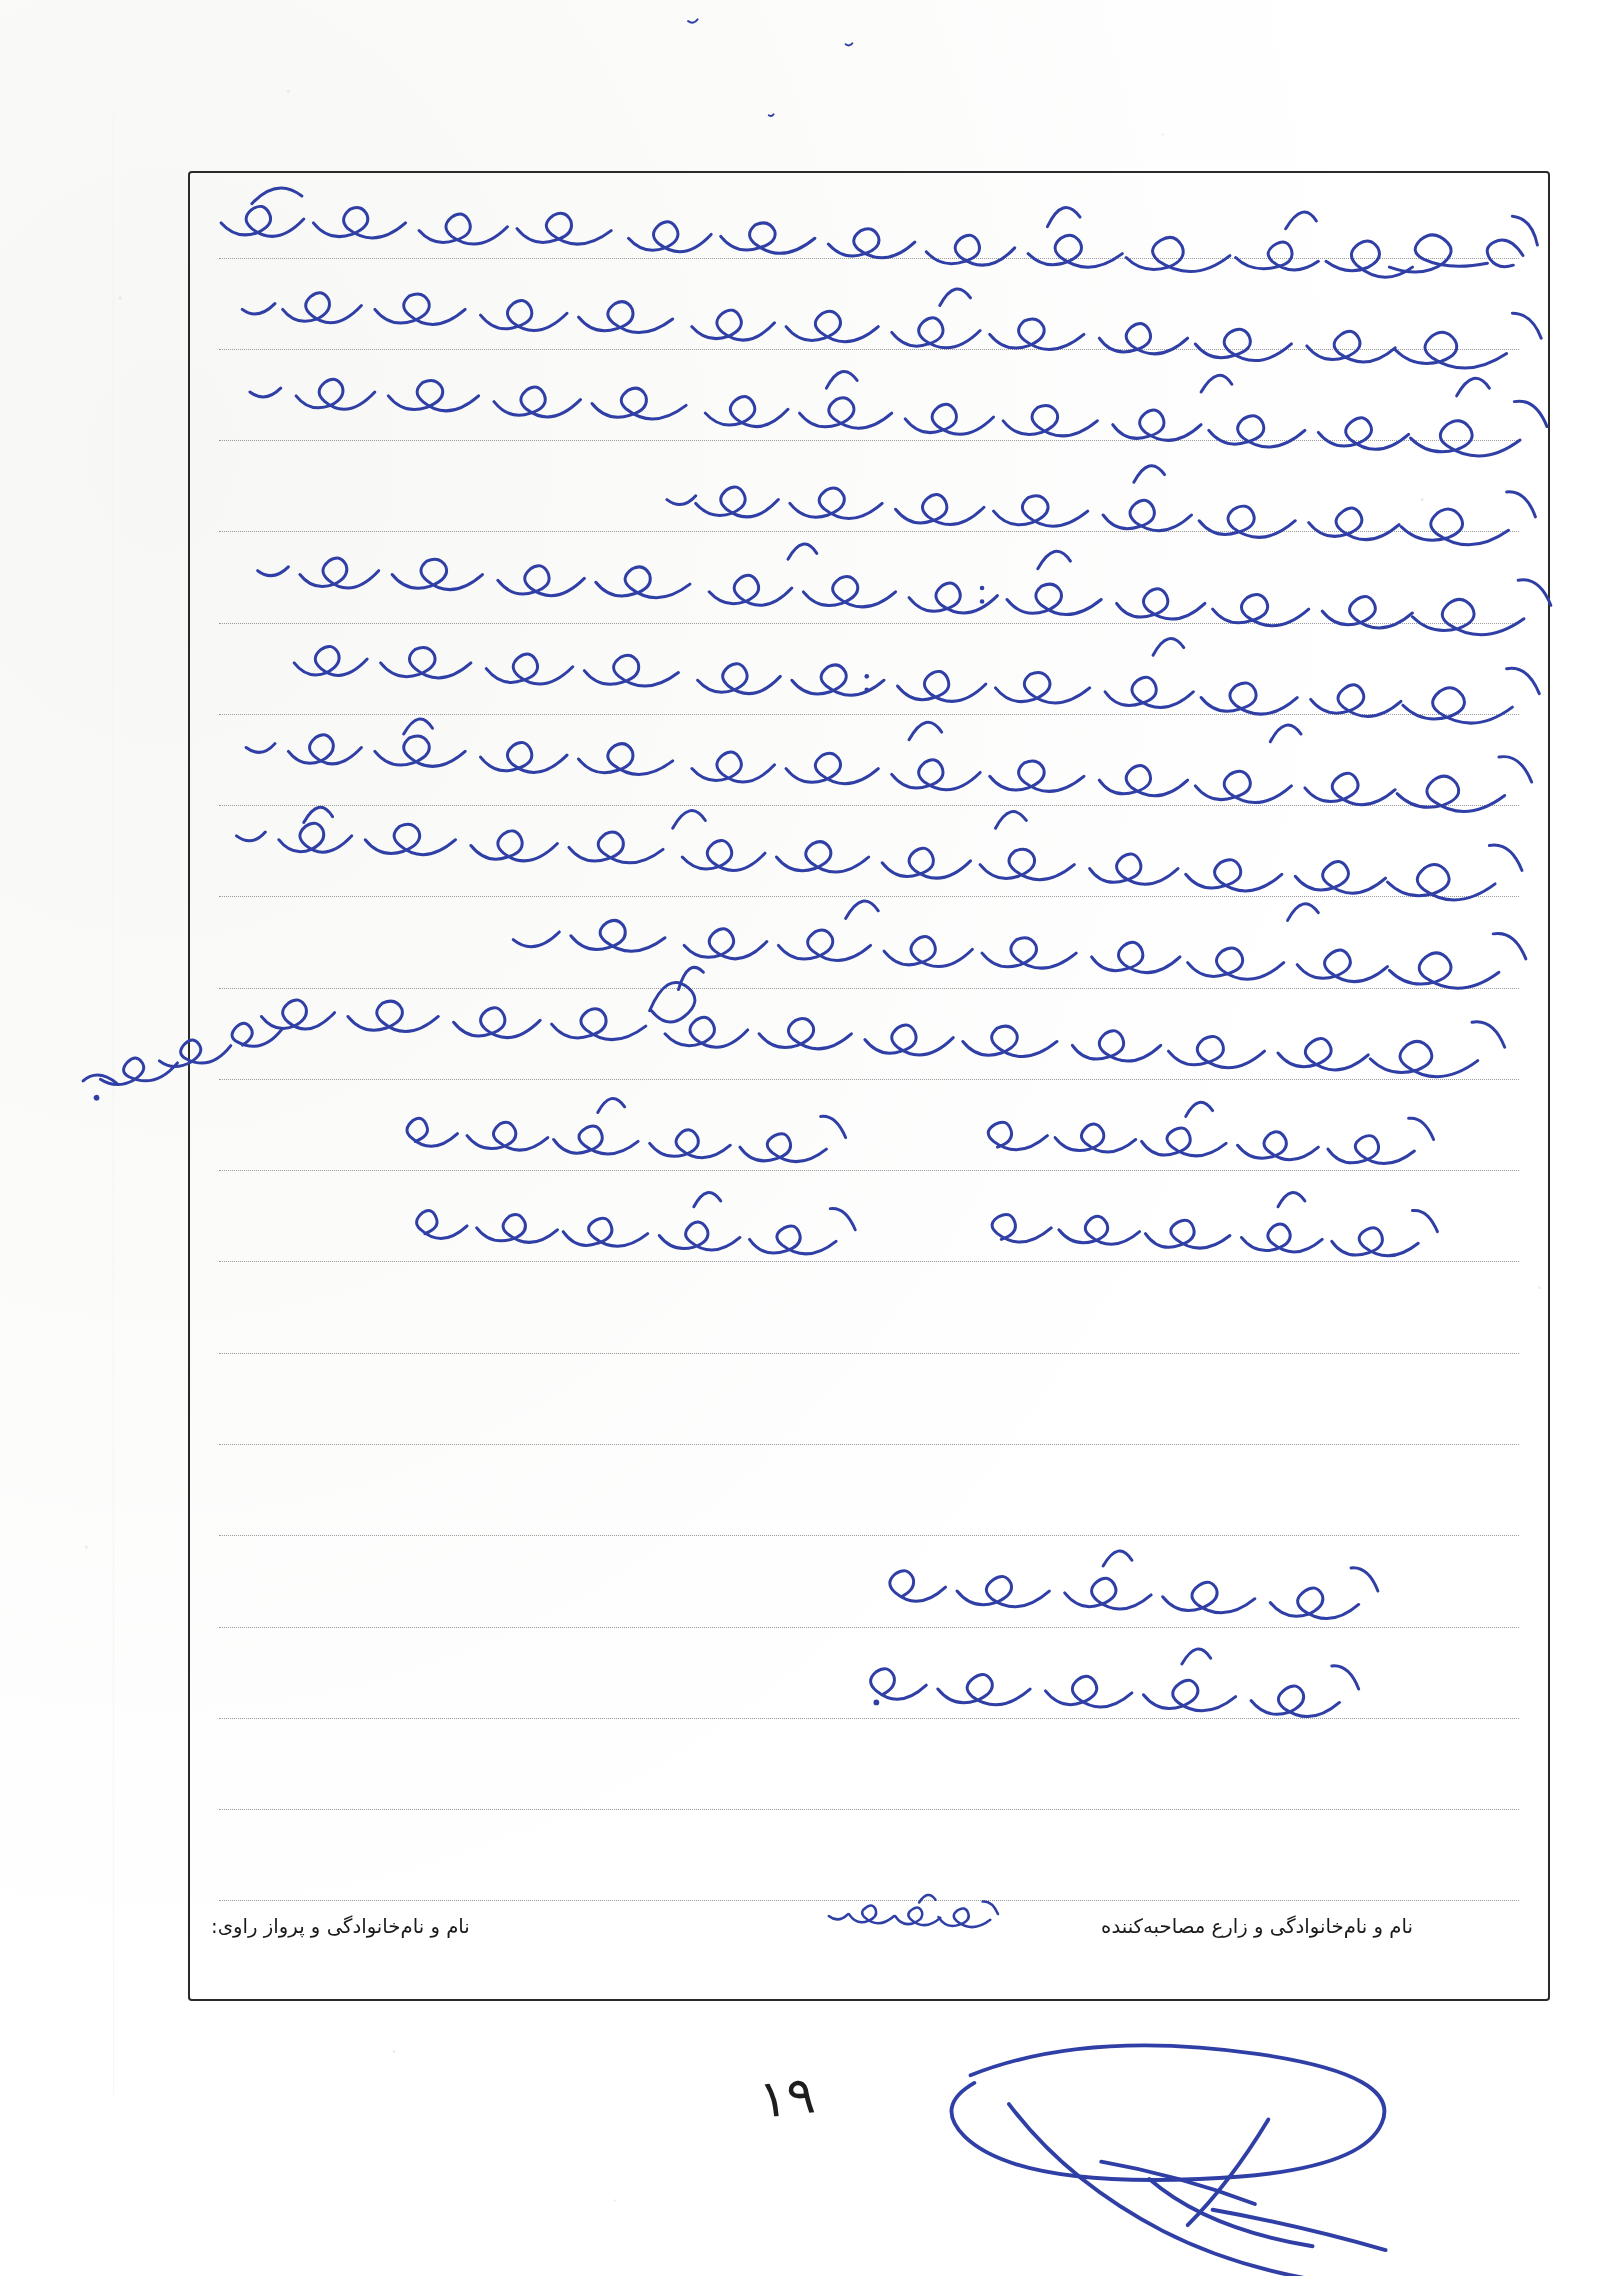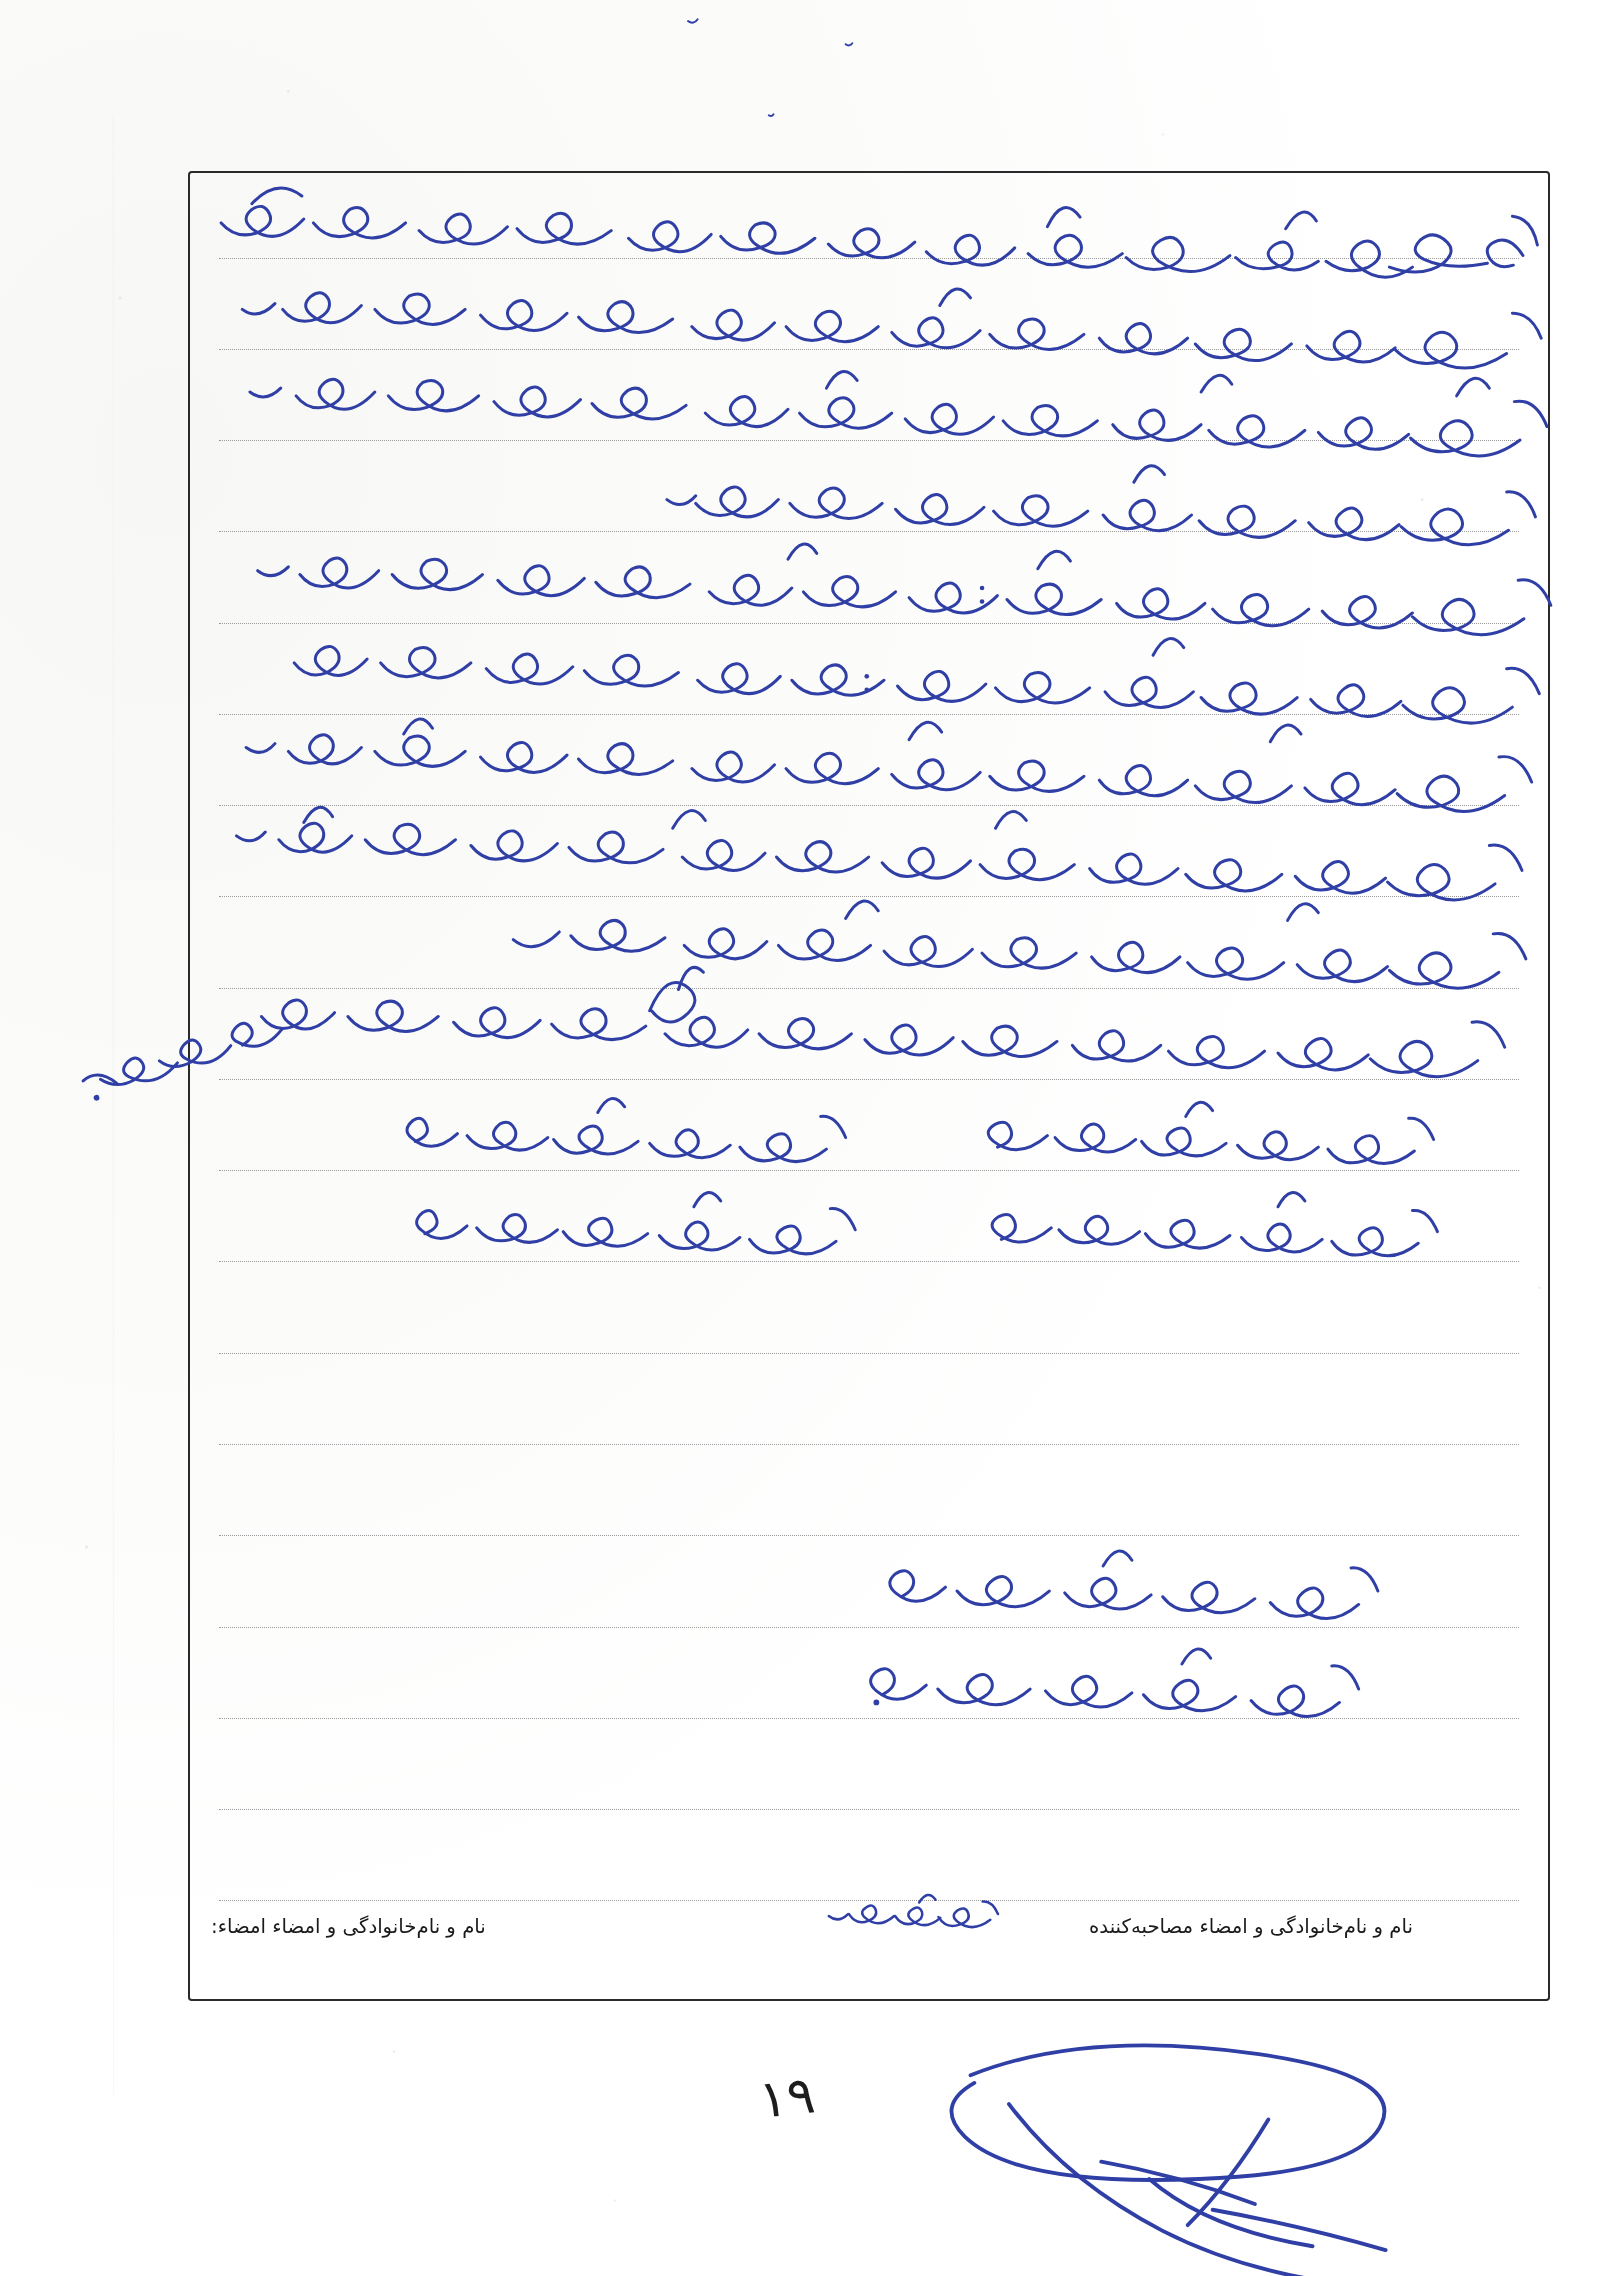--- a/index.html
+++ b/index.html
@@ -410,22 +410,22 @@
     
     
     
     
     
     
     
   </div>
 
   <div id="footer-row">
-    <span class="lbl">نام و نام‌خانوادگی و امضاء مصاحبه‌کننده</span>
-    <span class="lbl">نام و نام‌خانوادگی و امضاء امضاء:</span>
+    <span class="lbl">نام و نام‌خانوادگی و زارع مصاحبه‌کننده</span>
+    <span class="lbl">نام و نام‌خانوادگی و پرواز راوی:</span>
   </div>
 
   <svg id="interviewer-sig" viewBox="0 0 190 52">
     <g fill="none" stroke="#2f3fa5" stroke-width="2.6" stroke-linecap="round">
       <path d="M178 30 q-18 14 -34 2 q-8 -6 0 -12 q8 -5 11 3 q3 8 -9 12 q-14 5 -22 -8"></path>
       <path d="M126 28 q-16 14 -30 2 q-7 -6 1 -11 q7 -5 10 3 q2 7 -8 11 q-12 5 -20 -7"></path>
       <path d="M78 26 q-16 14 -30 2 q-7 -6 1 -11 q7 -5 10 3 q2 7 -8 11 q-12 5 -20 -7"></path>
       <path d="M30 24 q-10 10 -20 2"></path>
       <path d="M186 24 q-6 -14 -16 -13"></path>
       <path d="M104 12 q9 -14 17 -3"></path>

